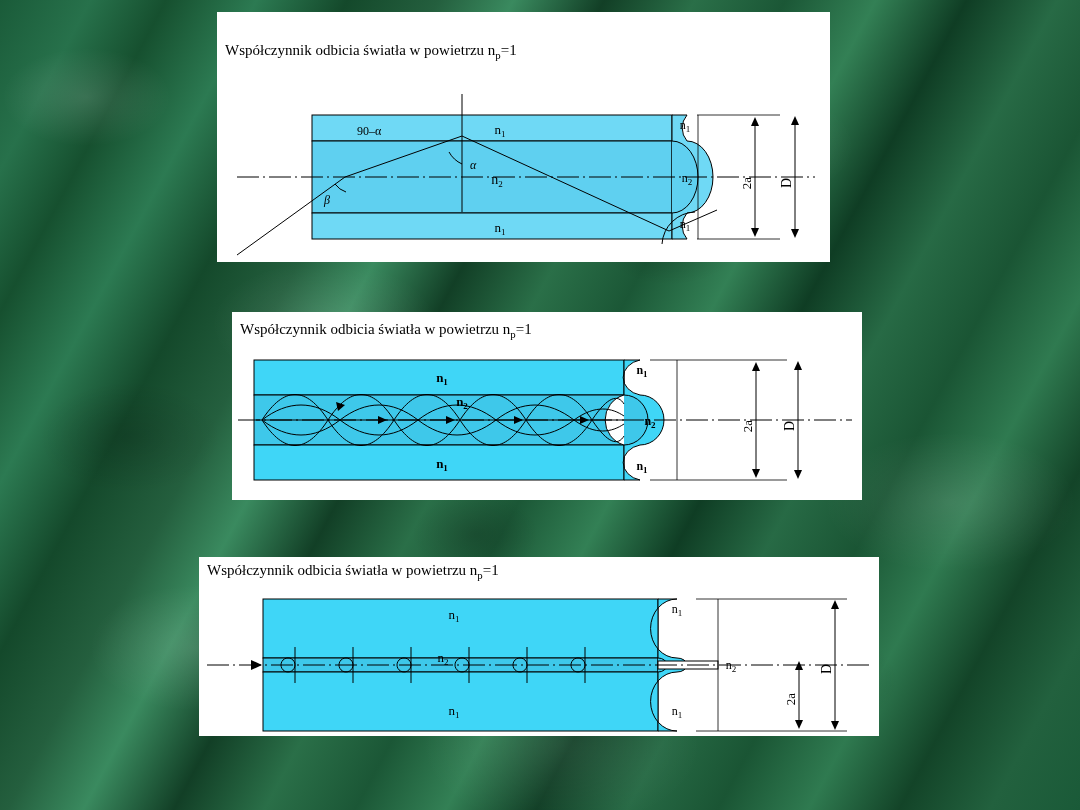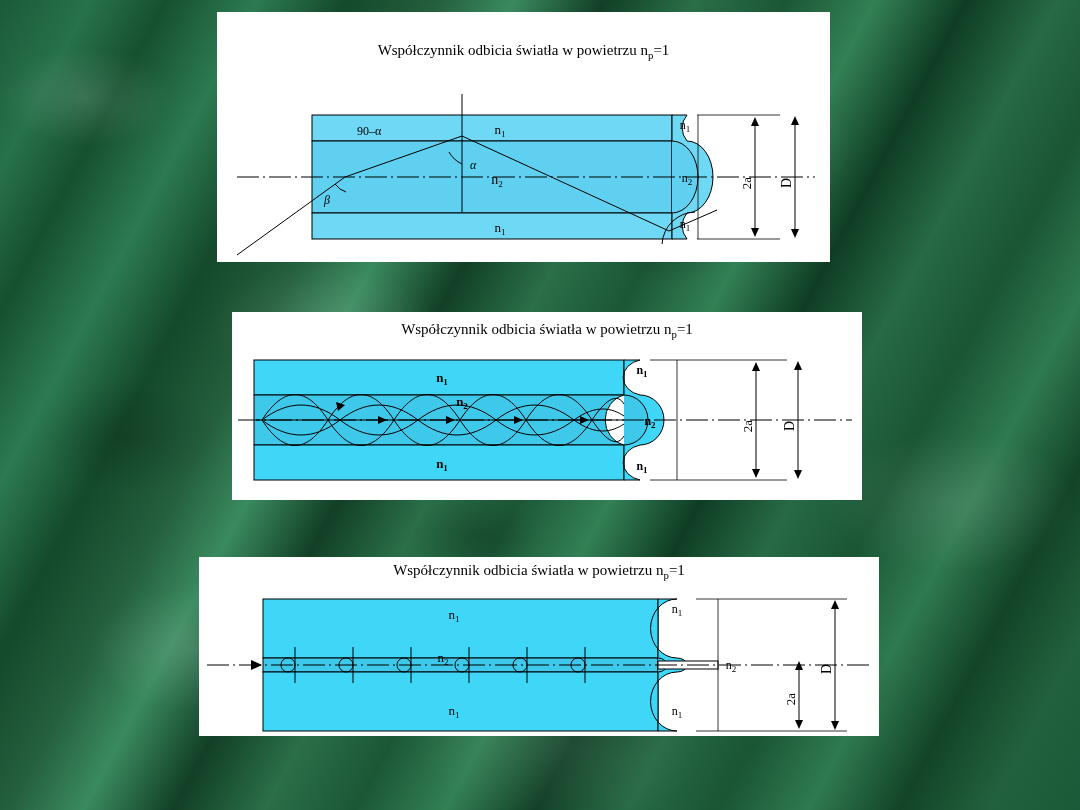--- a/index.html
+++ b/index.html
@@ -40,23 +40,23 @@
     position: absolute;
     background: #ffffff;
     box-sizing: border-box;
   }
   #figure-1 { left: 217px; top: 12px;  width: 613px; height: 250px; }
   #figure-2 { left: 232px; top: 312px; width: 630px; height: 188px; }
   #figure-3 { left: 199px; top: 557px; width: 680px; height: 179px; }
 
   .fig-title {
     position: absolute;
-    left: 0;
+    left: 8px;
     width: 100%;
-    text-align: center;
+    text-align: left;
     font-family: "Liberation Serif", serif;
     color: #000;
   }
   #figure-1 .fig-title { top: 30px; font-size: 15px; }
   #figure-2 .fig-title { top: 9px;  font-size: 15px; }
   #figure-3 .fig-title { top: 5px;  font-size: 15px; }
 
   .fig-title sub { font-size: 0.72em; }
 
   svg { display: block; }

